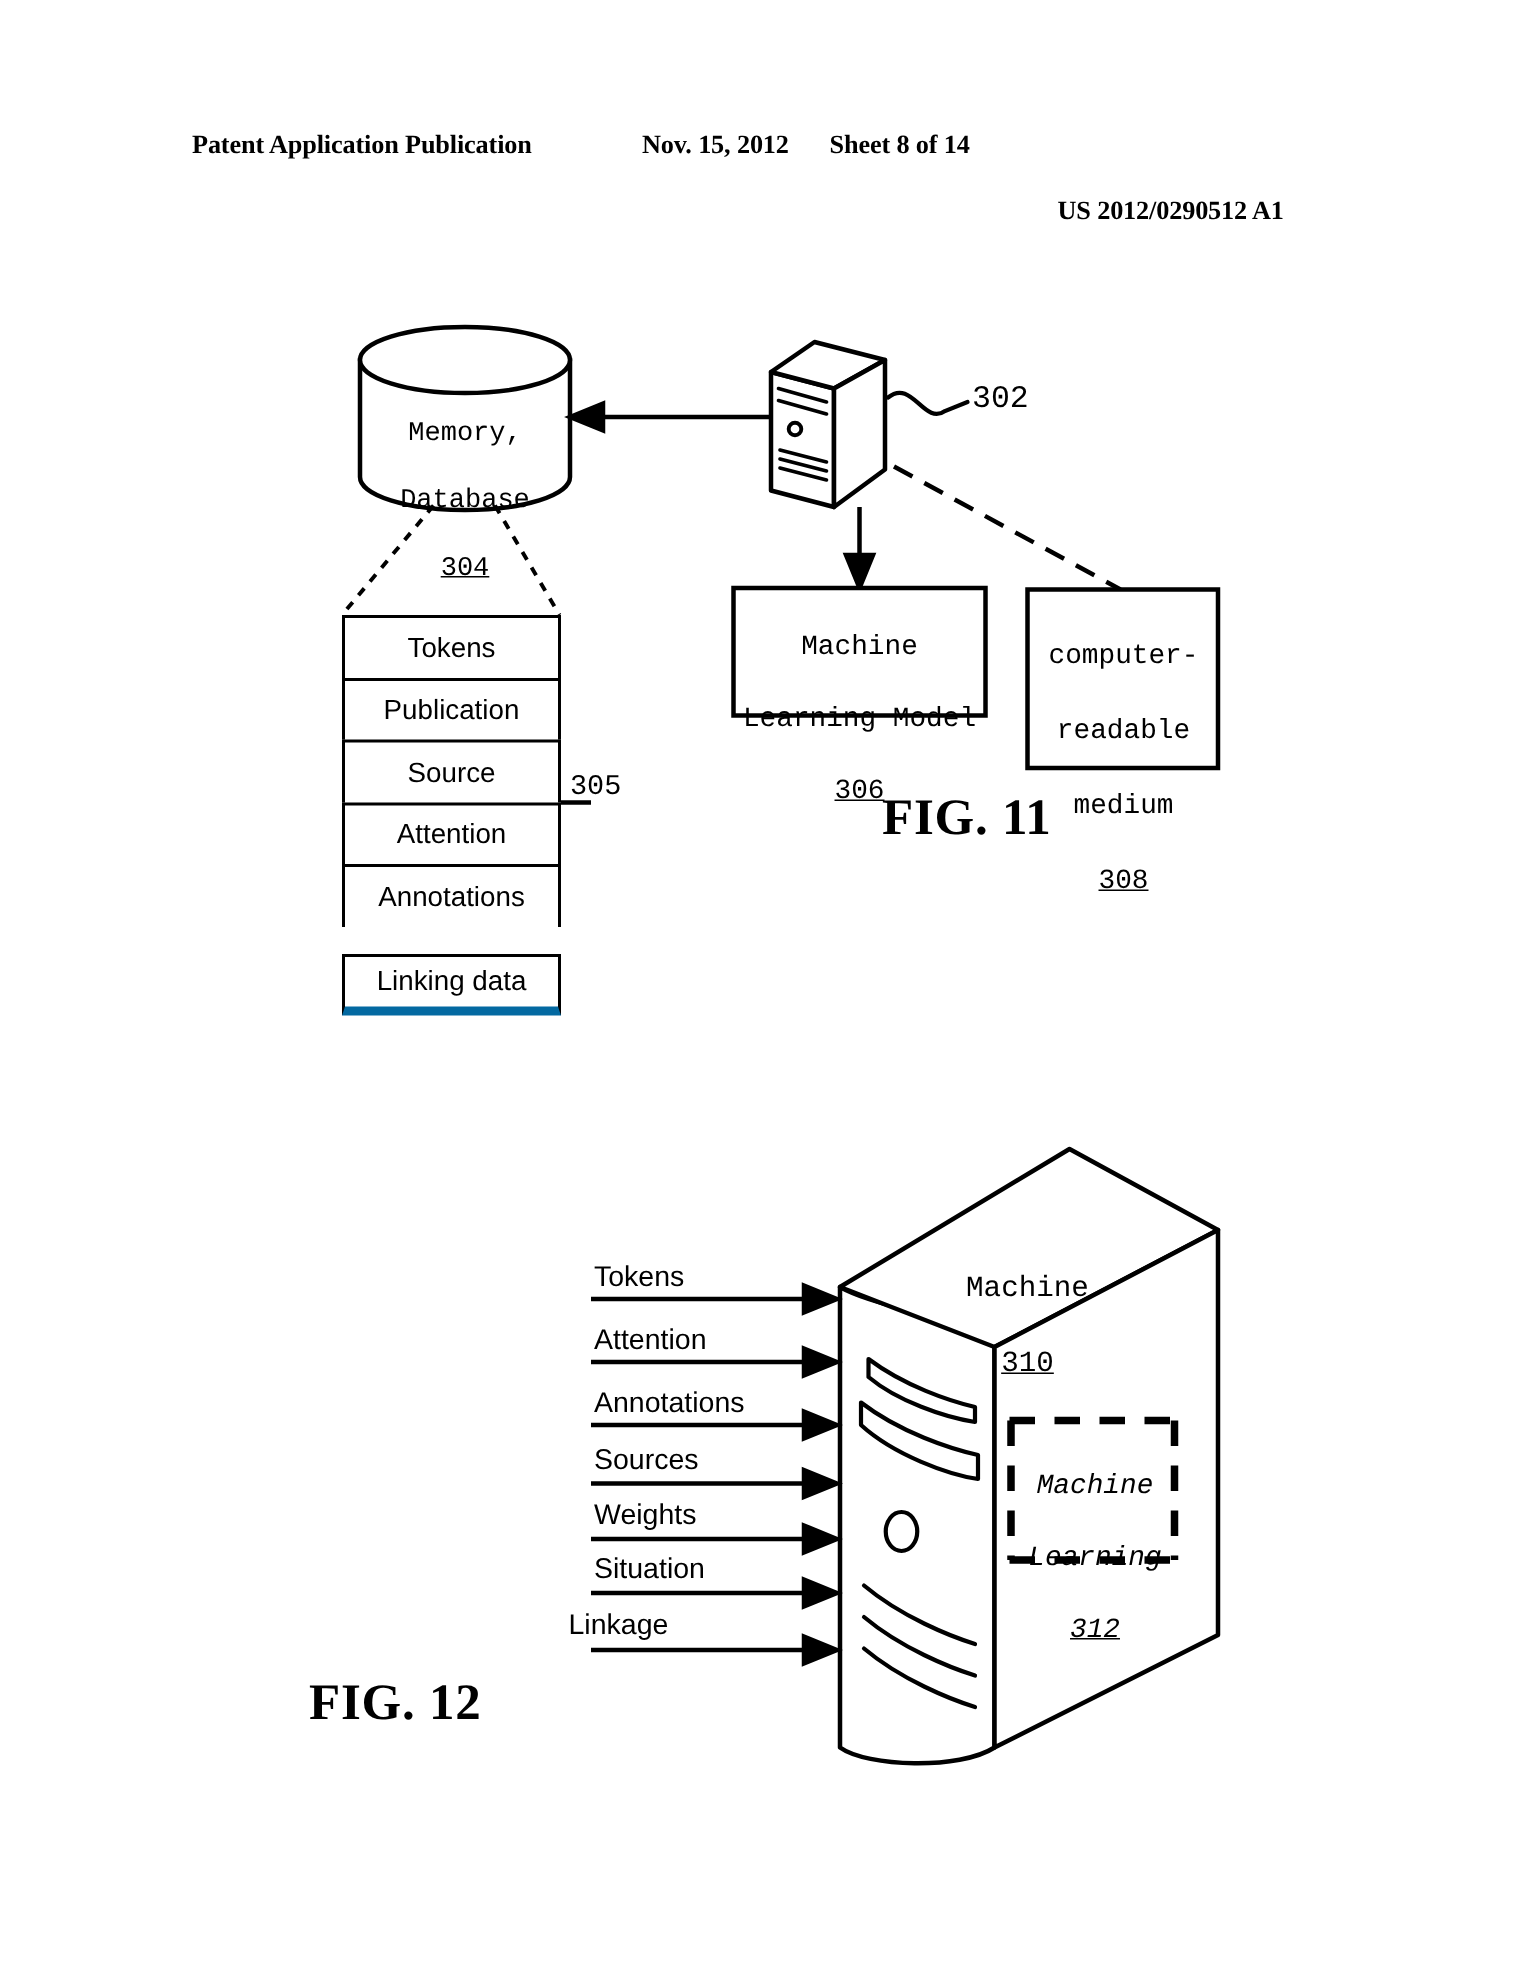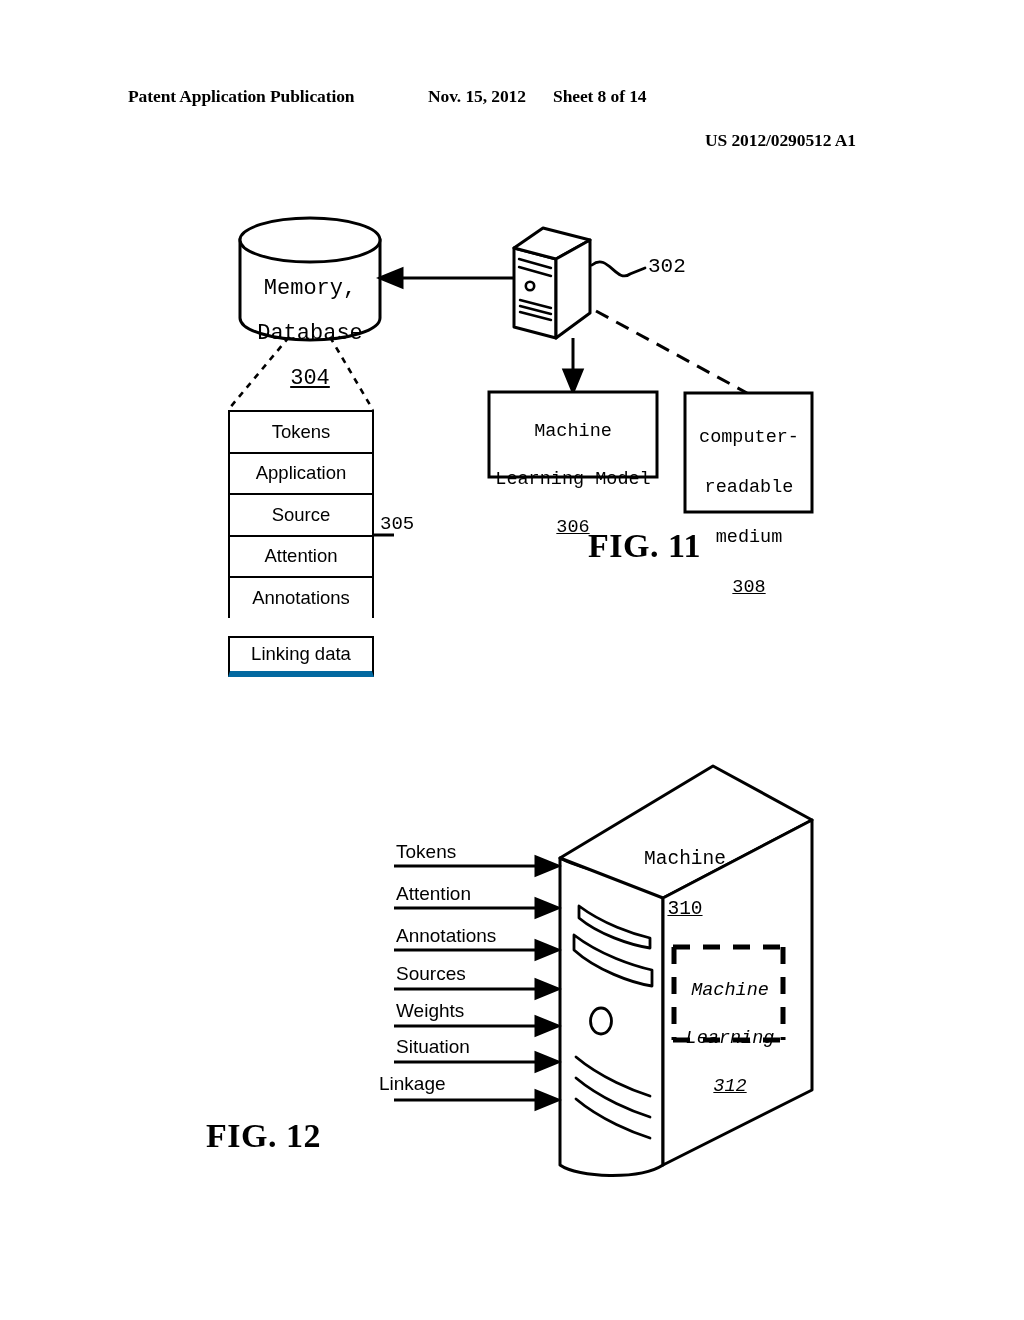--- a/index.html
+++ b/index.html
@@ -53,21 +53,21 @@
     font-size: 18.5px;
     line-height: 22px;
     text-align: center;
     white-space: pre-line;
   }
   .lbl .u { text-decoration: underline; }
 
   
   #db-label {
     left: 243px; top: 255px; width: 134px;
-    font-size: 22px; line-height: 22.5px;
+    font-size: 18px; line-height: 22.5px;
   }
 
   
   #ref-302 {
     left: 648px; top: 256px; width: 60px;
     font-size: 21px; text-align: left;
   }
 
   
   #ml-model-label {
@@ -258,21 +258,21 @@
 </div>
 
 <div class="lbl" id="crm-label">
   <span>computer-</span><br>
   <span>readable</span><br>
   <span>medium</span><br>
   <span class="u">308</span>
 </div>
 
 <div class="stack-row" style="top:410px">Tokens</div>
-<div class="stack-row" style="top:451.5px">Application</div>
+<div class="stack-row" style="top:451.5px">Publication</div>
 <div class="stack-row" style="top:493px">Source</div>
 <div class="stack-row" style="top:534.5px">Attention</div>
 <div class="stack-row" style="top:576px">Annotations</div>
 <div class="stack-row last" style="top:617.5px">Linking data</div>
 
 <div class="lbl u" id="ref-305">305</div>
 
 <div class="fig-caption" id="fig11-caption">FIG. 11</div>
 
 <div class="lbl" id="machine-label">

